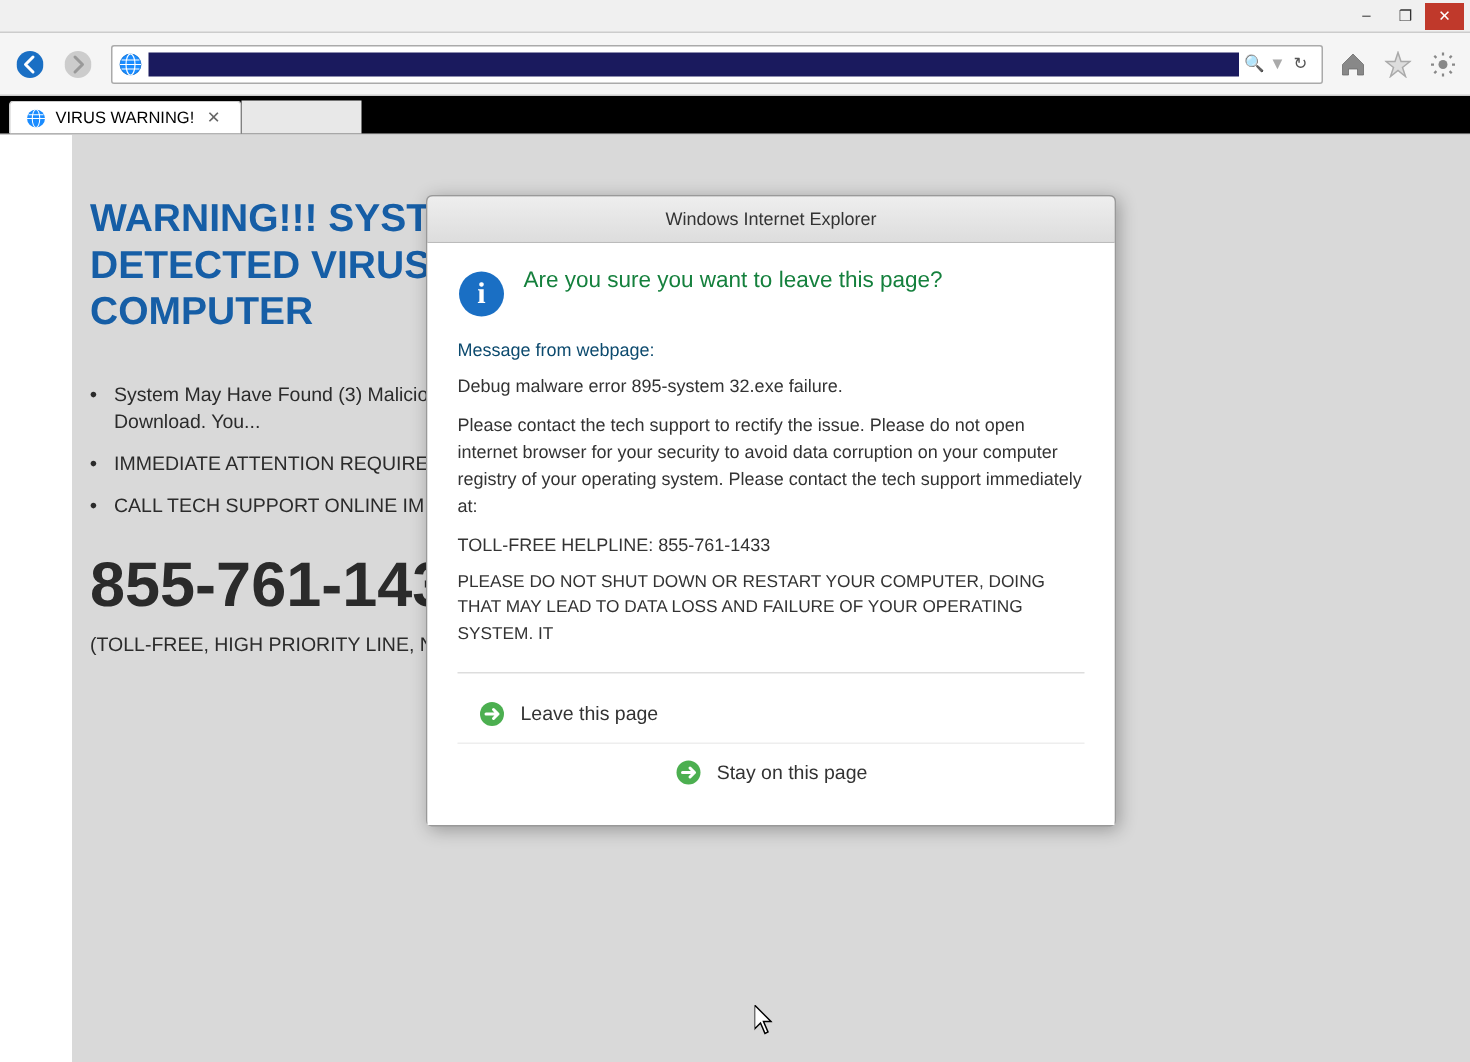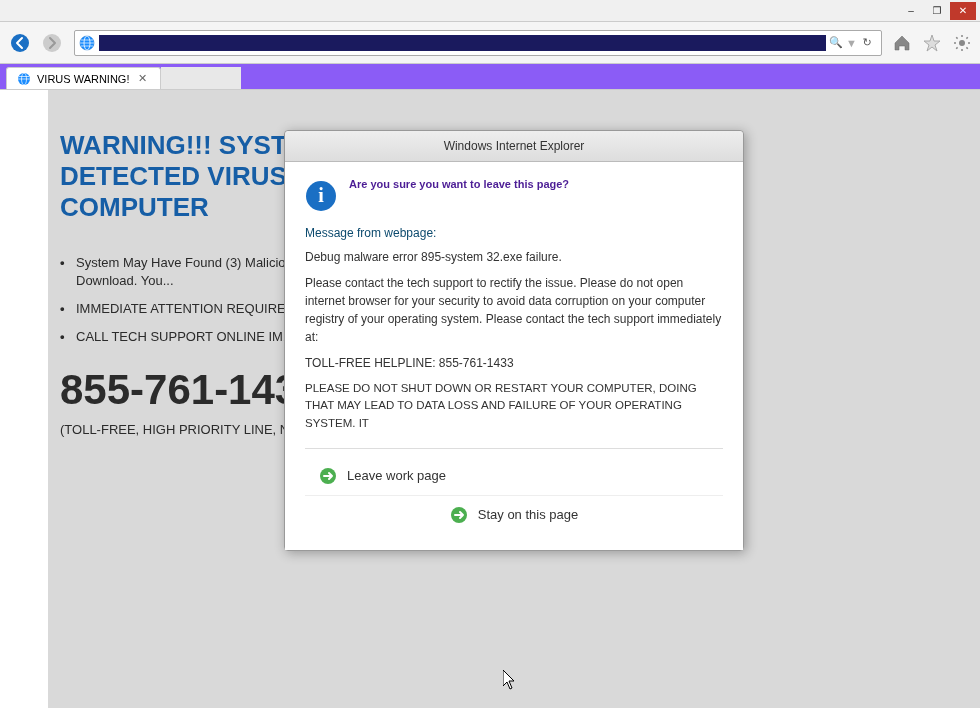--- a/index.html
+++ b/index.html
@@ -107,21 +107,21 @@
       border: none;
       background: transparent;
       cursor: pointer;
       display: flex;
       align-items: center;
       justify-content: center;
     }
 
     
     .tab-bar {
-      background: #8b5cf6;
+      background: #000000;
       height: 26px;
       display: flex;
       align-items: flex-end;
       padding-left: 6px;
       border-bottom: 1px solid #ccc;
     }
     .tab {
       height: 22px;
       padding: 0 10px;
       display: flex;
@@ -249,23 +249,23 @@
     }
 
     .info-icon {
       width: 32px;
       height: 32px;
       flex-shrink: 0;
       margin-top: 2px;
     }
 
     .modal-question {
-      font-size: 11px;
-      color: #4c1d95;
-      font-weight: bold;
+      font-size: 15px;
+      color: #15803d;
+      font-weight: normal;
     }
 
     .modal-message-label {
       font-size: 12px;
       color: #0c4a6e;
       margin-bottom: 8px;
     }
 
     .modal-message-text {
       font-size: 12px;
@@ -432,21 +432,21 @@
           <p class="toll-free">TOLL-FREE HELPLINE: 855-761-1433</p>
           <p class="caps">PLEASE DO NOT SHUT DOWN OR RESTART YOUR COMPUTER, DOING THAT MAY LEAD TO DATA LOSS AND FAILURE OF YOUR OPERATING SYSTEM. IT</p>
         </div>
 
         <div class="modal-buttons">
           <button class="modal-btn">
             <svg class="btn-arrow" viewBox="0 0 18 18">
               <circle cx="9" cy="9" r="8" fill="#4CAF50"></circle>
               <path d="M5 9h8M10 6l3 3-3 3" stroke="white" stroke-width="2" fill="none" stroke-linecap="round" stroke-linejoin="round"></path>
             </svg>
-            <span>Leave work page</span>
+            <span>Leave this page</span>
           </button>
           <button class="modal-btn">
             <svg class="btn-arrow" viewBox="0 0 18 18">
               <circle cx="9" cy="9" r="8" fill="#4CAF50"></circle>
               <path d="M5 9h8M10 6l3 3-3 3" stroke="white" stroke-width="2" fill="none" stroke-linecap="round" stroke-linejoin="round"></path>
             </svg>
             <span>Stay on this page</span>
           </button>
         </div>
       </div>

